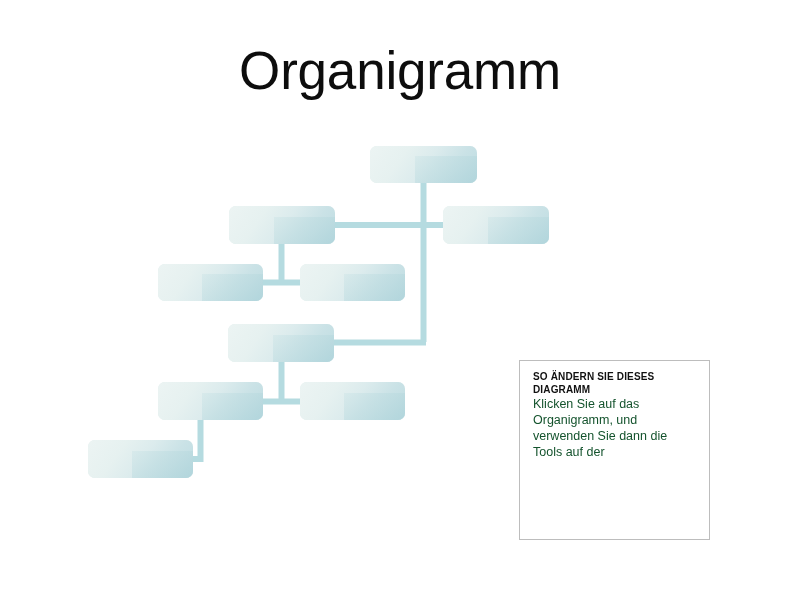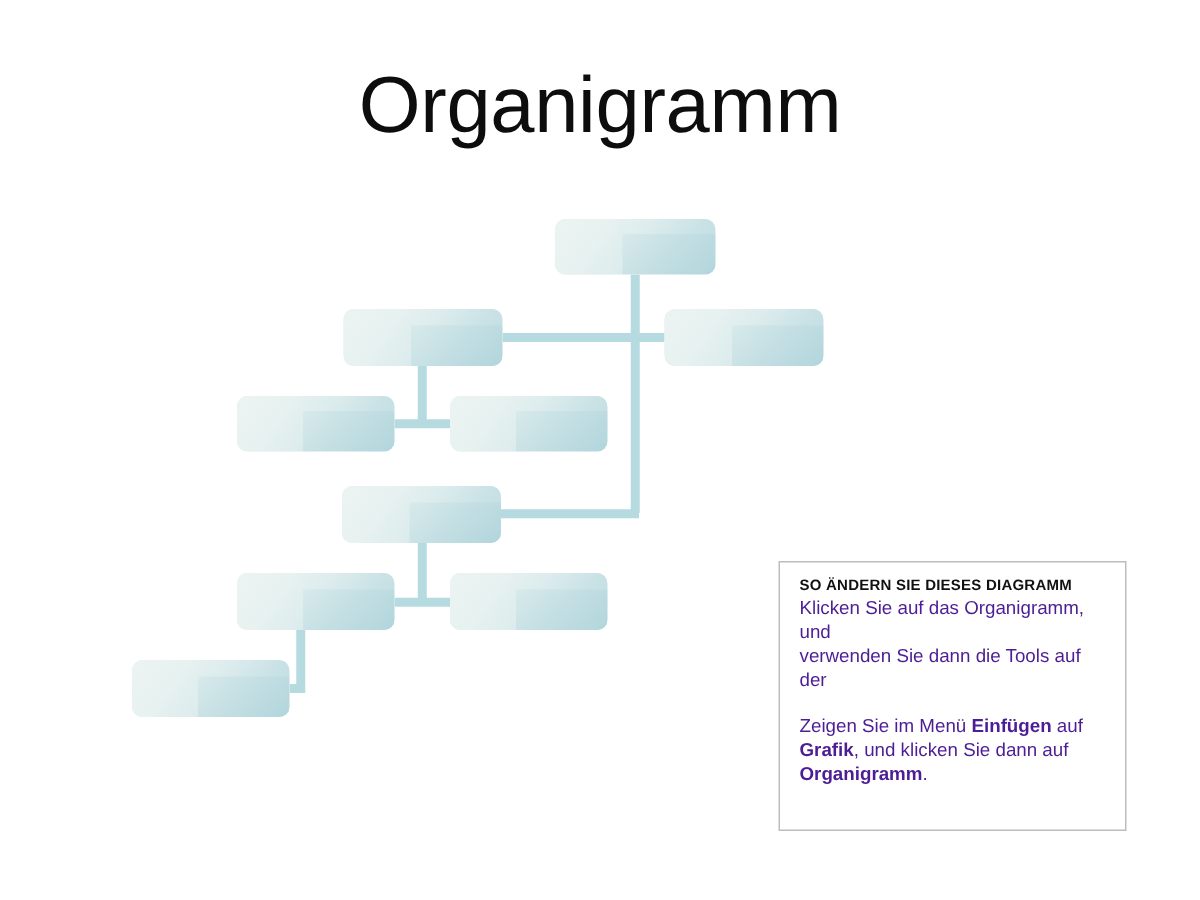--- a/index.html
+++ b/index.html
@@ -97,42 +97,42 @@
     z-index: 2;
     display: block;
     padding: 4px 6px;
     text-align: center;
   }
 
   
   #tip-box {
     position: absolute;
     left: 519px;
-    top: 374px;
-    width: 232px;
+    top: 360px;
+    width: 191px;
     height: 180px;
     box-sizing: border-box;
     border: 1px solid #bdbdbd;
     background: #ffffff;
     padding: 9px 11px 0 13px;
   }
   #tip-box .tip-heading {
     font-family: "Liberation Sans", sans-serif;
     font-size: 10px;
     font-weight: bold;
     color: #111111;
     line-height: 13px;
     margin: 0;
     letter-spacing: 0.15px;
   }
   #tip-box .tip-body {
     font-family: "Liberation Sans", sans-serif;
     font-size: 12.5px;
     font-weight: 400;
-    color: #4c1d95;
+    color: #14532d;
     line-height: 16px;
     margin: 0 0 0 0;
   }
   #tip-box .tip-body b {
     font-weight: bold;
   }
   #tip-box .tip-gap {
     height: 15px;
   }
 </style>
@@ -209,21 +209,16 @@
   <div id="tip-box">
 
     <p class="tip-heading">SO ÄNDERN SIE DIESES DIAGRAMM</p>
     <p class="tip-body">
       <span><span>Klicken Sie auf das Organigramm, und</span></span><br>
       <span><span>verwenden Sie dann die Tools auf der</span></span><br>
     </p>
 
     <div class="tip-gap"></div>
 
-    <p class="tip-body">
-      <span><span>Zeigen Sie im Menü </span><b>Einfügen</b><span> auf</span></span><br>
-      <span><b>Grafik</b><span>, und klicken Sie dann auf</span></span><br>
-      <span><b>Organigramm</b><span>.</span></span>
-    </p>
 
   </div>
 
 </div>
 
 </body></html>

